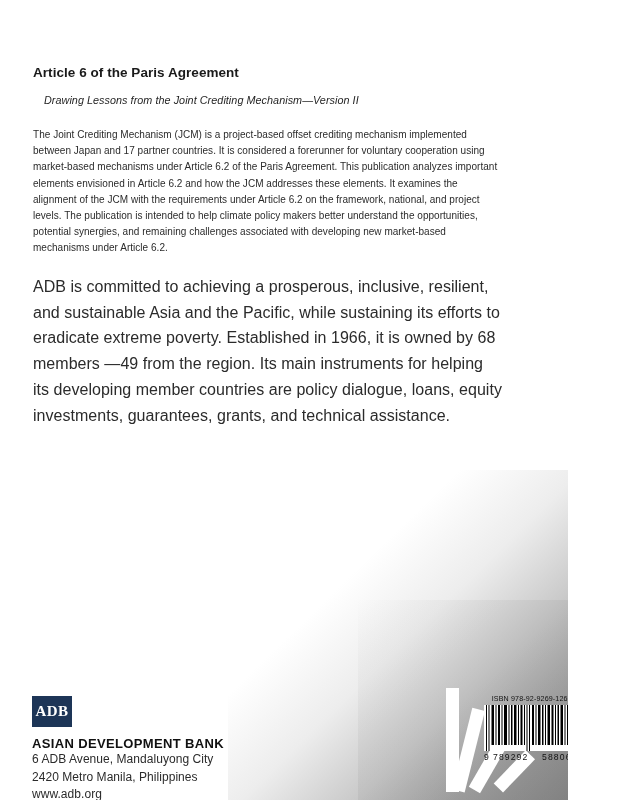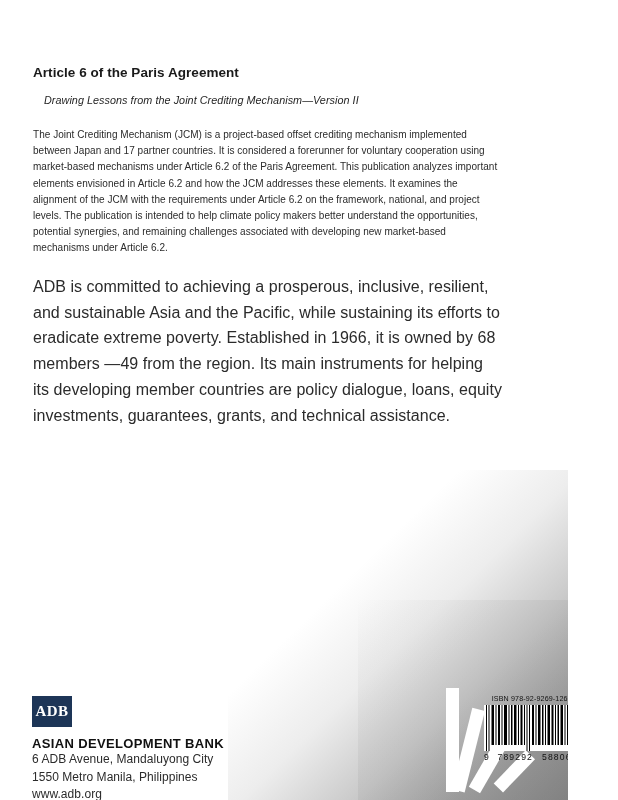--- a/index.html
+++ b/index.html
@@ -171,21 +171,21 @@
   }
   .barcode-digits {
     font-size: 8.6px;
     color: #111111;
     letter-spacing: 0.3px;
     margin-top: 1px;
     display: flex;
     white-space: nowrap;
   }
   .bd-lead { width: 9px; }
-  .bd-left { flex: 1; text-align: center; letter-spacing: 1.1px; }
+  .bd-left { flex: 1; letter-spacing: 1.1px; }
   .bd-right { flex: 1; text-align: center; letter-spacing: 1.1px; }
 </style>
 </head>
 <body>
 
 <div id="page">
 
   <div class="corner-gradient"></div>
   <div class="corner-gradient2"></div>
 
@@ -206,21 +206,21 @@
 
     <p class="about-para">ADB is committed to achieving a prosperous, inclusive, resilient, and sustainable Asia and the Pacific, while sustaining its efforts to eradicate extreme poverty. Established in 1966, it is owned by 68 members —49 from the region. Its main instruments for helping its developing member countries are policy dialogue, loans, equity investments, guarantees, grants, and technical assistance.</p>
   </div>
 
   <div class="footer">
     <div class="adb-logo">
       <span class="adb-logo-text">ADB</span>
     </div>
     <div class="org-name">ASIAN DEVELOPMENT BANK</div>
     <div class="addr-line">6 ADB Avenue, Mandaluyong City</div>
-    <div class="addr-line">1550 Metro Manila, Philippines</div>
+    <div class="addr-line">2420 Metro Manila, Philippines</div>
     <div class="addr-line">www.adb.org</div>
   </div>
 
   <div class="barcode-block">
     <div class="isbn-text">ISBN 978-92-9269-126-4</div>
     <svg class="barcode-bars" viewBox="0 0 190 92" preserveAspectRatio="none" xmlns="http://www.w3.org/2000/svg">
       <rect x="0" y="0" width="190" height="92" fill="#ffffff"></rect>
       <g fill="#000000">
         <rect x="4" y="0" width="2" height="92"></rect>
         <rect x="9" y="0" width="2" height="92"></rect>

